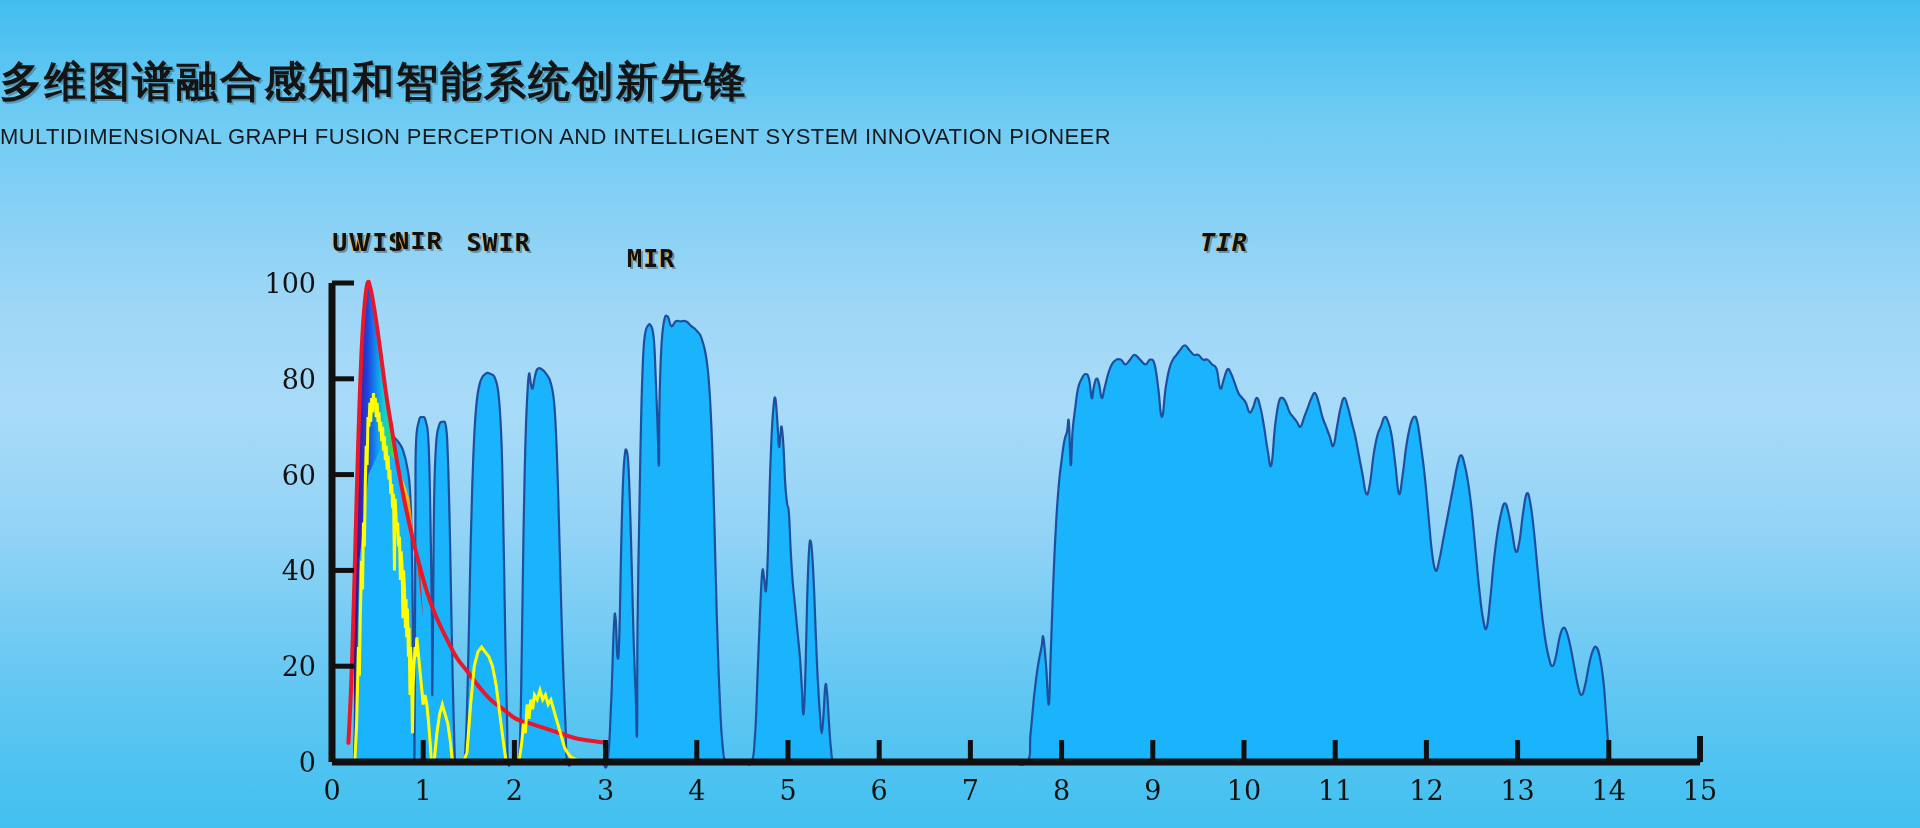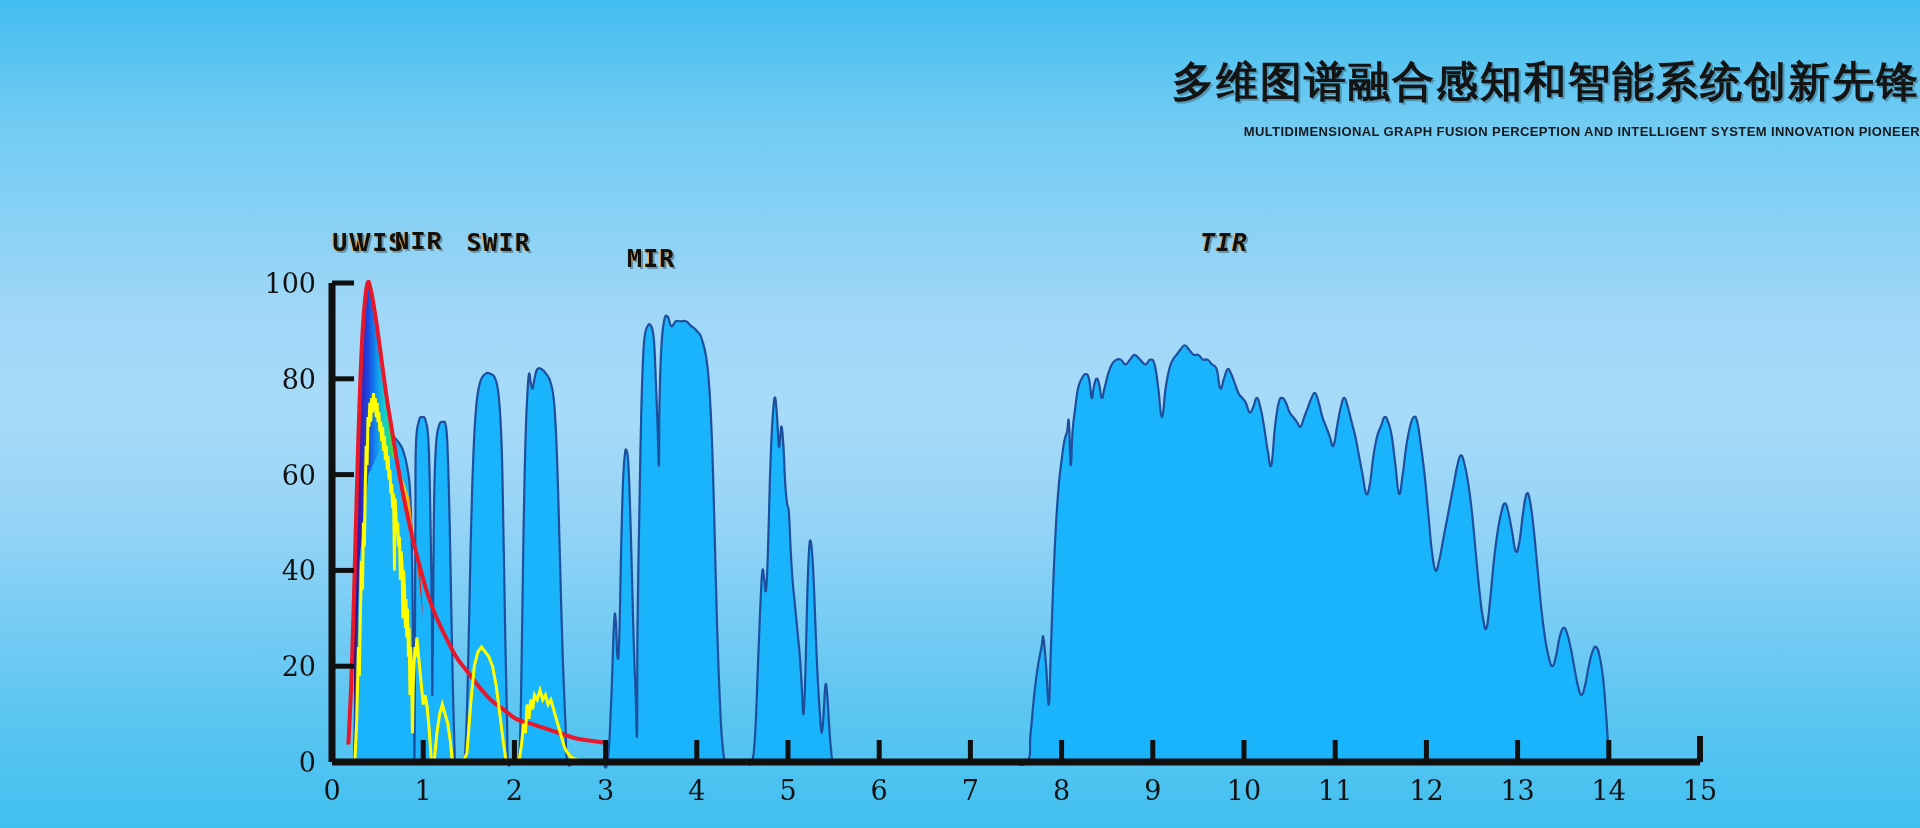--- a/index.html
+++ b/index.html
@@ -28,37 +28,37 @@
     width: 1920px;
     height: 828px;
   }
 
   
   .title-block {
     position: absolute;
     left: 0;
     top: 58px;
     width: 1920px;
-    text-align: right;
+    text-align: left;
     pointer-events: none;
   }
   .main-title {
     font-family: "DejaVu Sans", "Liberation Sans", sans-serif;
     font-size: 42px;
     font-weight: bold;
     letter-spacing: 2px;
     color: #141414;
     text-shadow: 2px 2px 0 rgba(20,20,20,0.28);
     margin: 0;
     line-height: 1.15;
   }
   .sub-title {
     font-family: "Liberation Sans", sans-serif;
-    font-size: 13px;
-    font-weight: 700;
+    font-size: 22px;
+    font-weight: 400;
     letter-spacing: 0.4px;
     color: #15191c;
     margin: 18px 0 0 0;
     white-space: nowrap;
   }
 
   
   .band-labels {
     position: absolute;
     left: 0;

